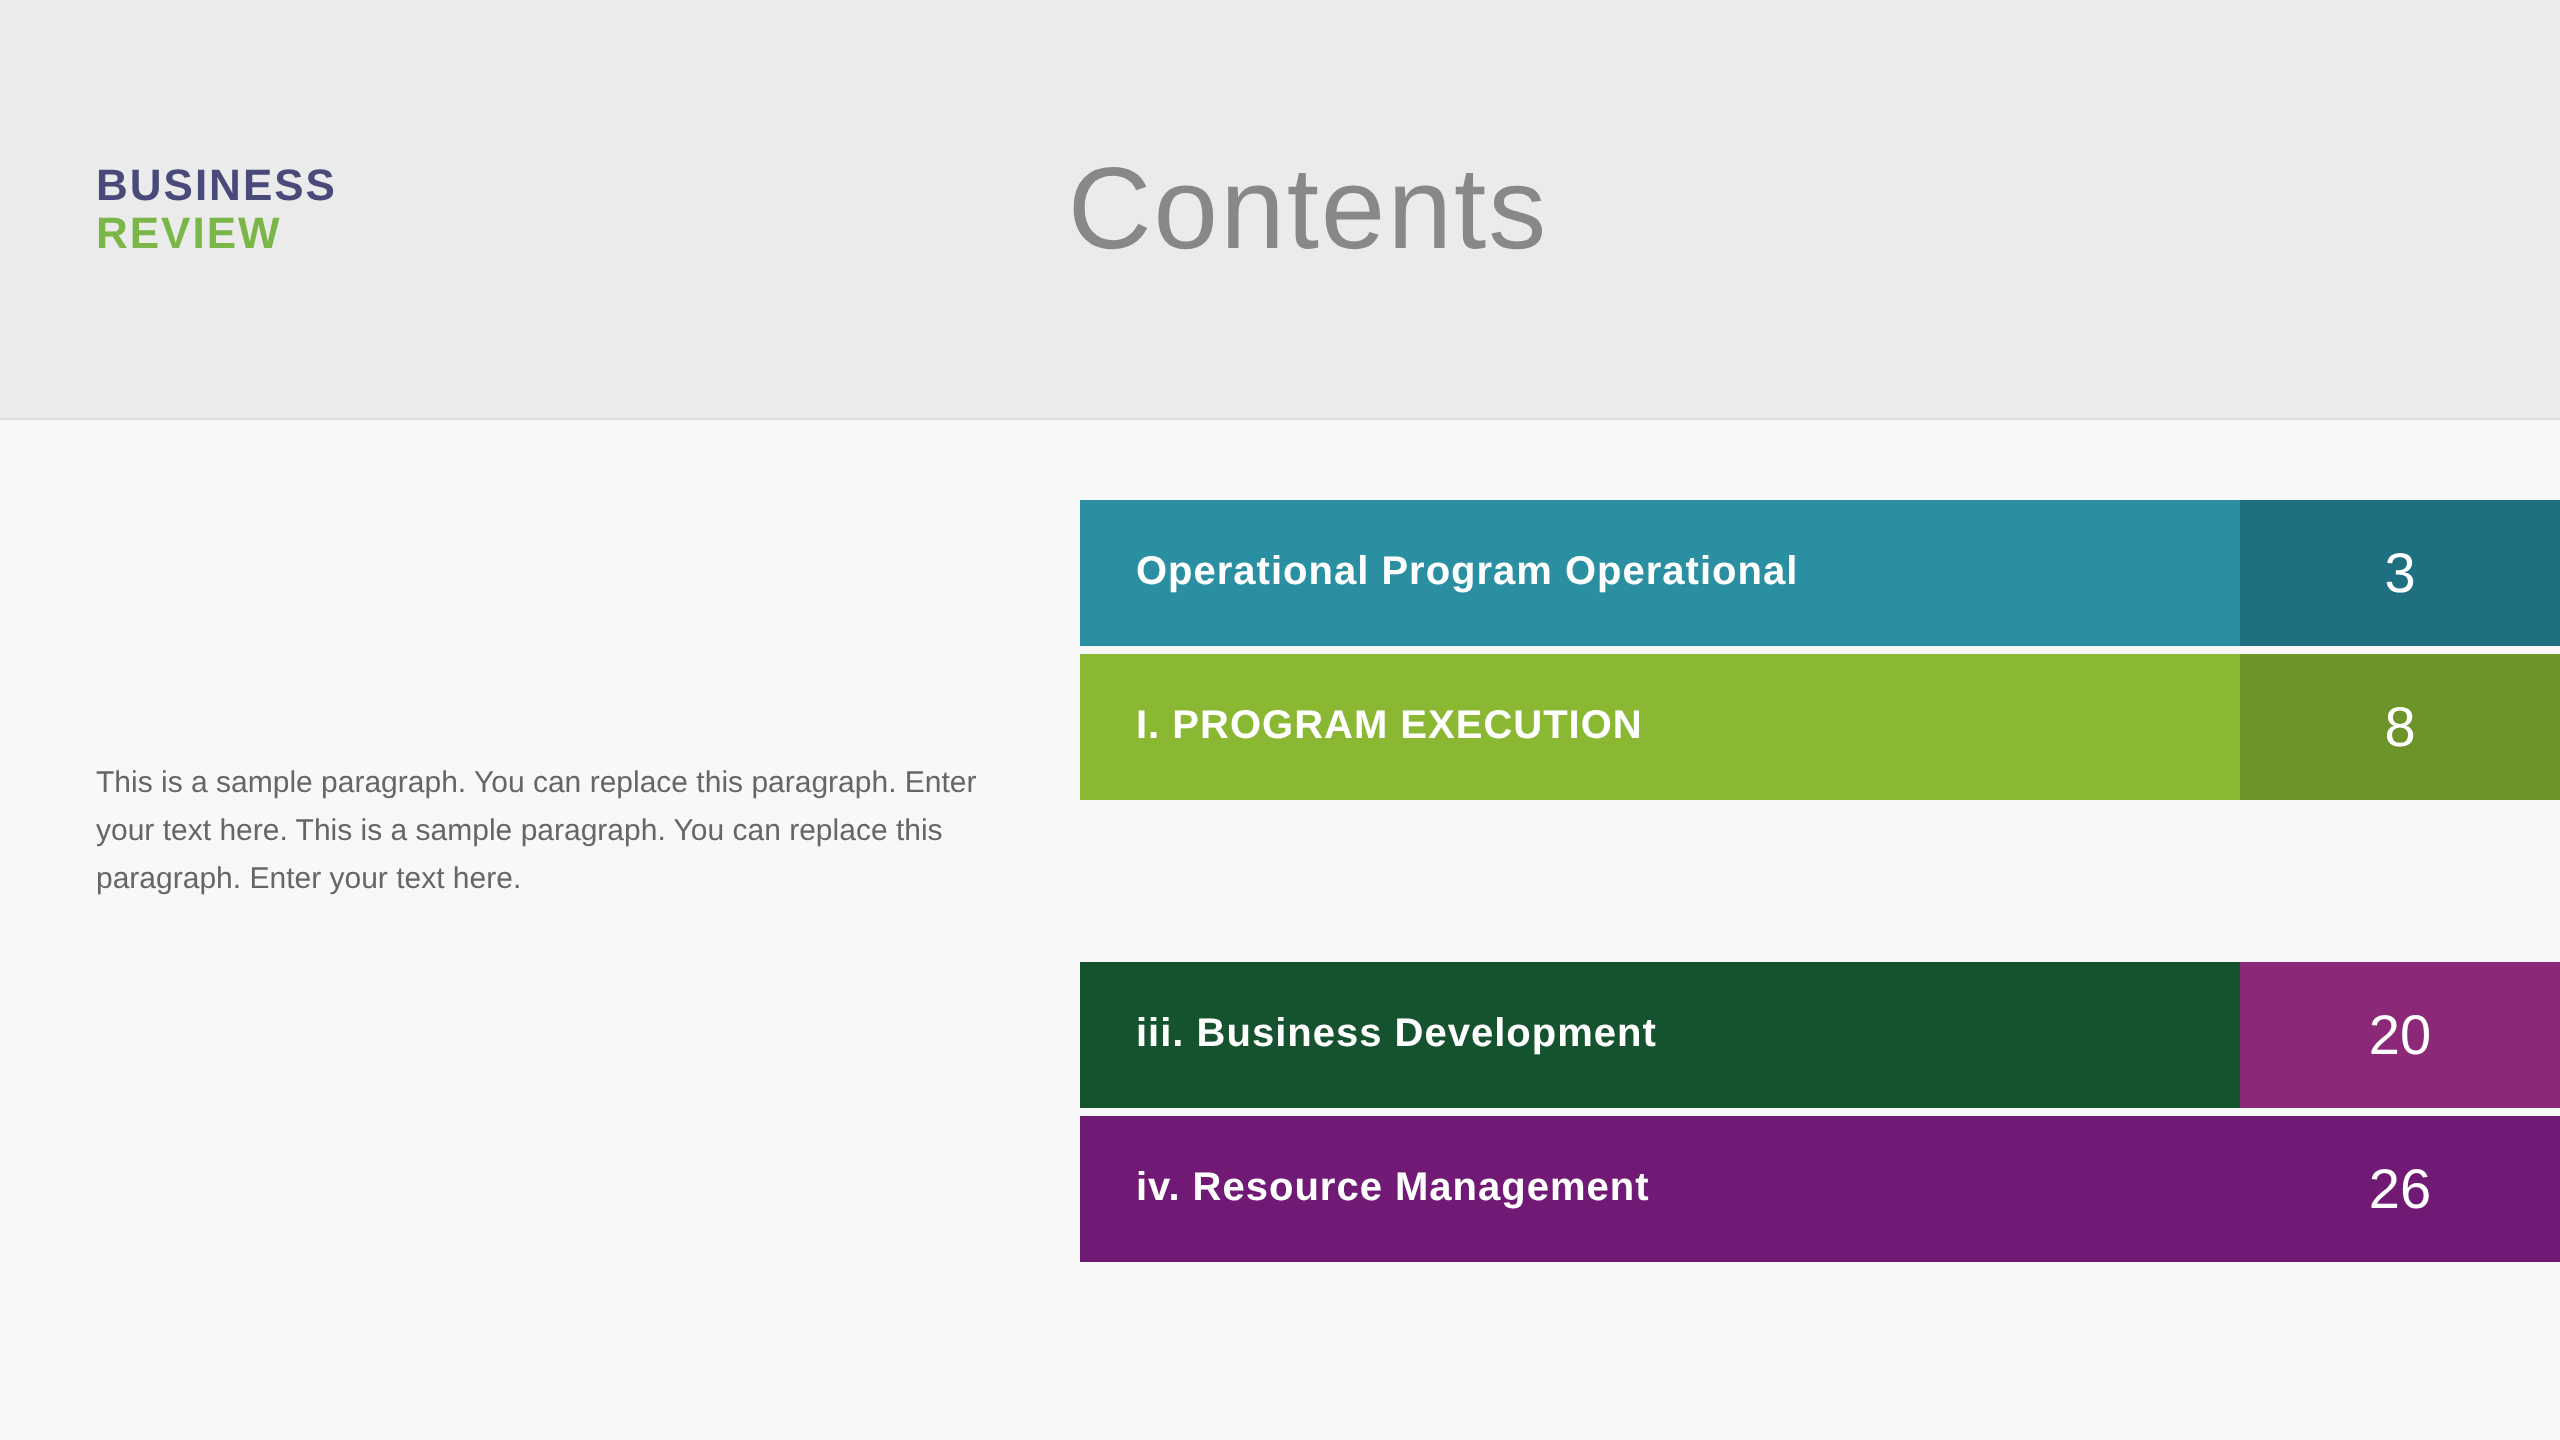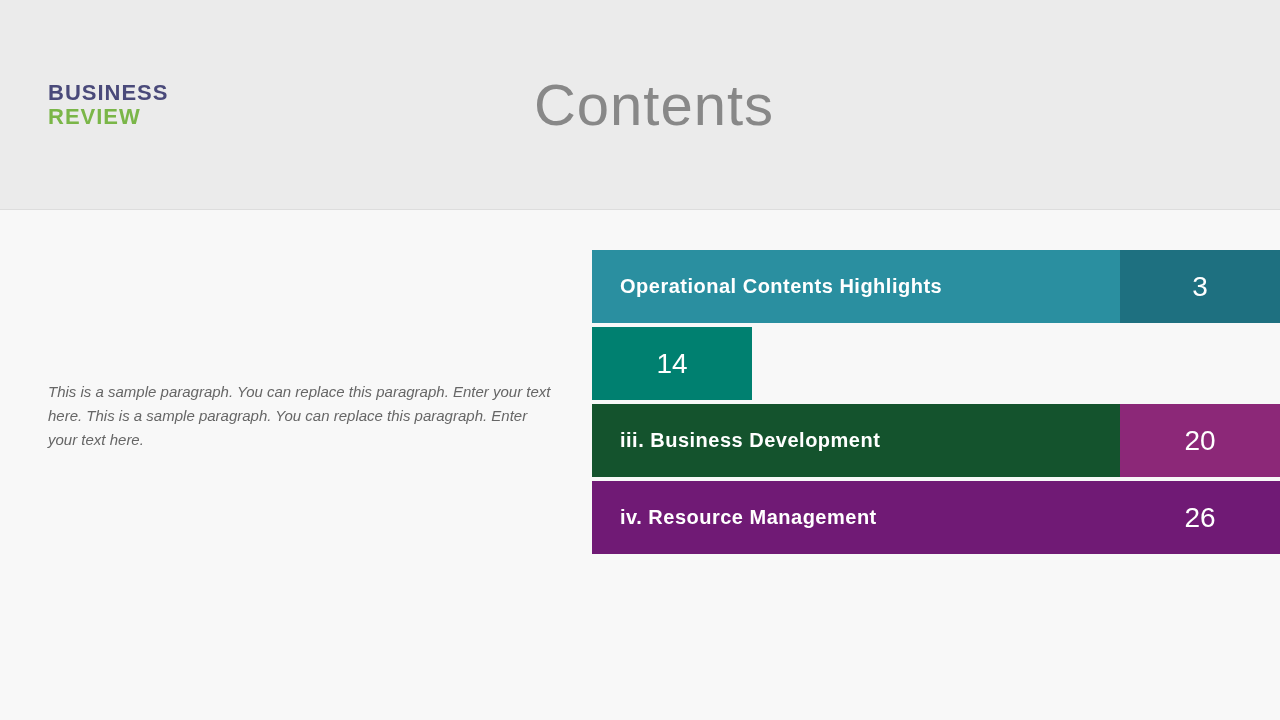--- a/index.html
+++ b/index.html
@@ -70,24 +70,23 @@
       width: 100%;
       height: 510px;
       background: #f8f8f8;
       display: flex;
       align-items: flex-start;
       padding-top: 40px;
     }
 
     
     .left-panel {
-      width: 592px;
+      width: 540px;
       padding: 130px 40px 0 48px;
       flex-shrink: 0;
-      font-style: italic;
     }
 
     .sample-paragraph {
       font-size: 15px;
       color: #666;
       line-height: 1.6;
     }
 
     
     .toc {
@@ -152,25 +151,28 @@
 </div>
 
 <div class="main">
 
   <div class="left-panel">
     <p class="sample-paragraph">This is a sample paragraph. You can replace this paragraph. Enter your text here. This is a sample paragraph. You can replace this paragraph. Enter your text here.</p>
   </div>
 
   <div class="toc" id="toc-container">
   <div class="toc-row row-teal">
-        <div class="toc-label">Operational Contents Highlights</div>
+        <div class="toc-label">Operational Program Operational</div>
         <div class="toc-number">3</div>
       </div>
+      <div class="toc-row row-green">
+        <div class="toc-label">I. PROGRAM EXECUTION</div>
+        <div class="toc-number">8</div>
+      </div>
       <div class="toc-row row-cyan">
-        <div class="toc-number">14</div>
       </div>
       <div class="toc-row row-purple">
         <div class="toc-label">iii. Business Development</div>
         <div class="toc-number">20</div>
       </div>
       <div class="toc-row row-yellow">
         <div class="toc-label">iv. Resource Management</div>
         <div class="toc-number">26</div>
       </div>
     </div>

